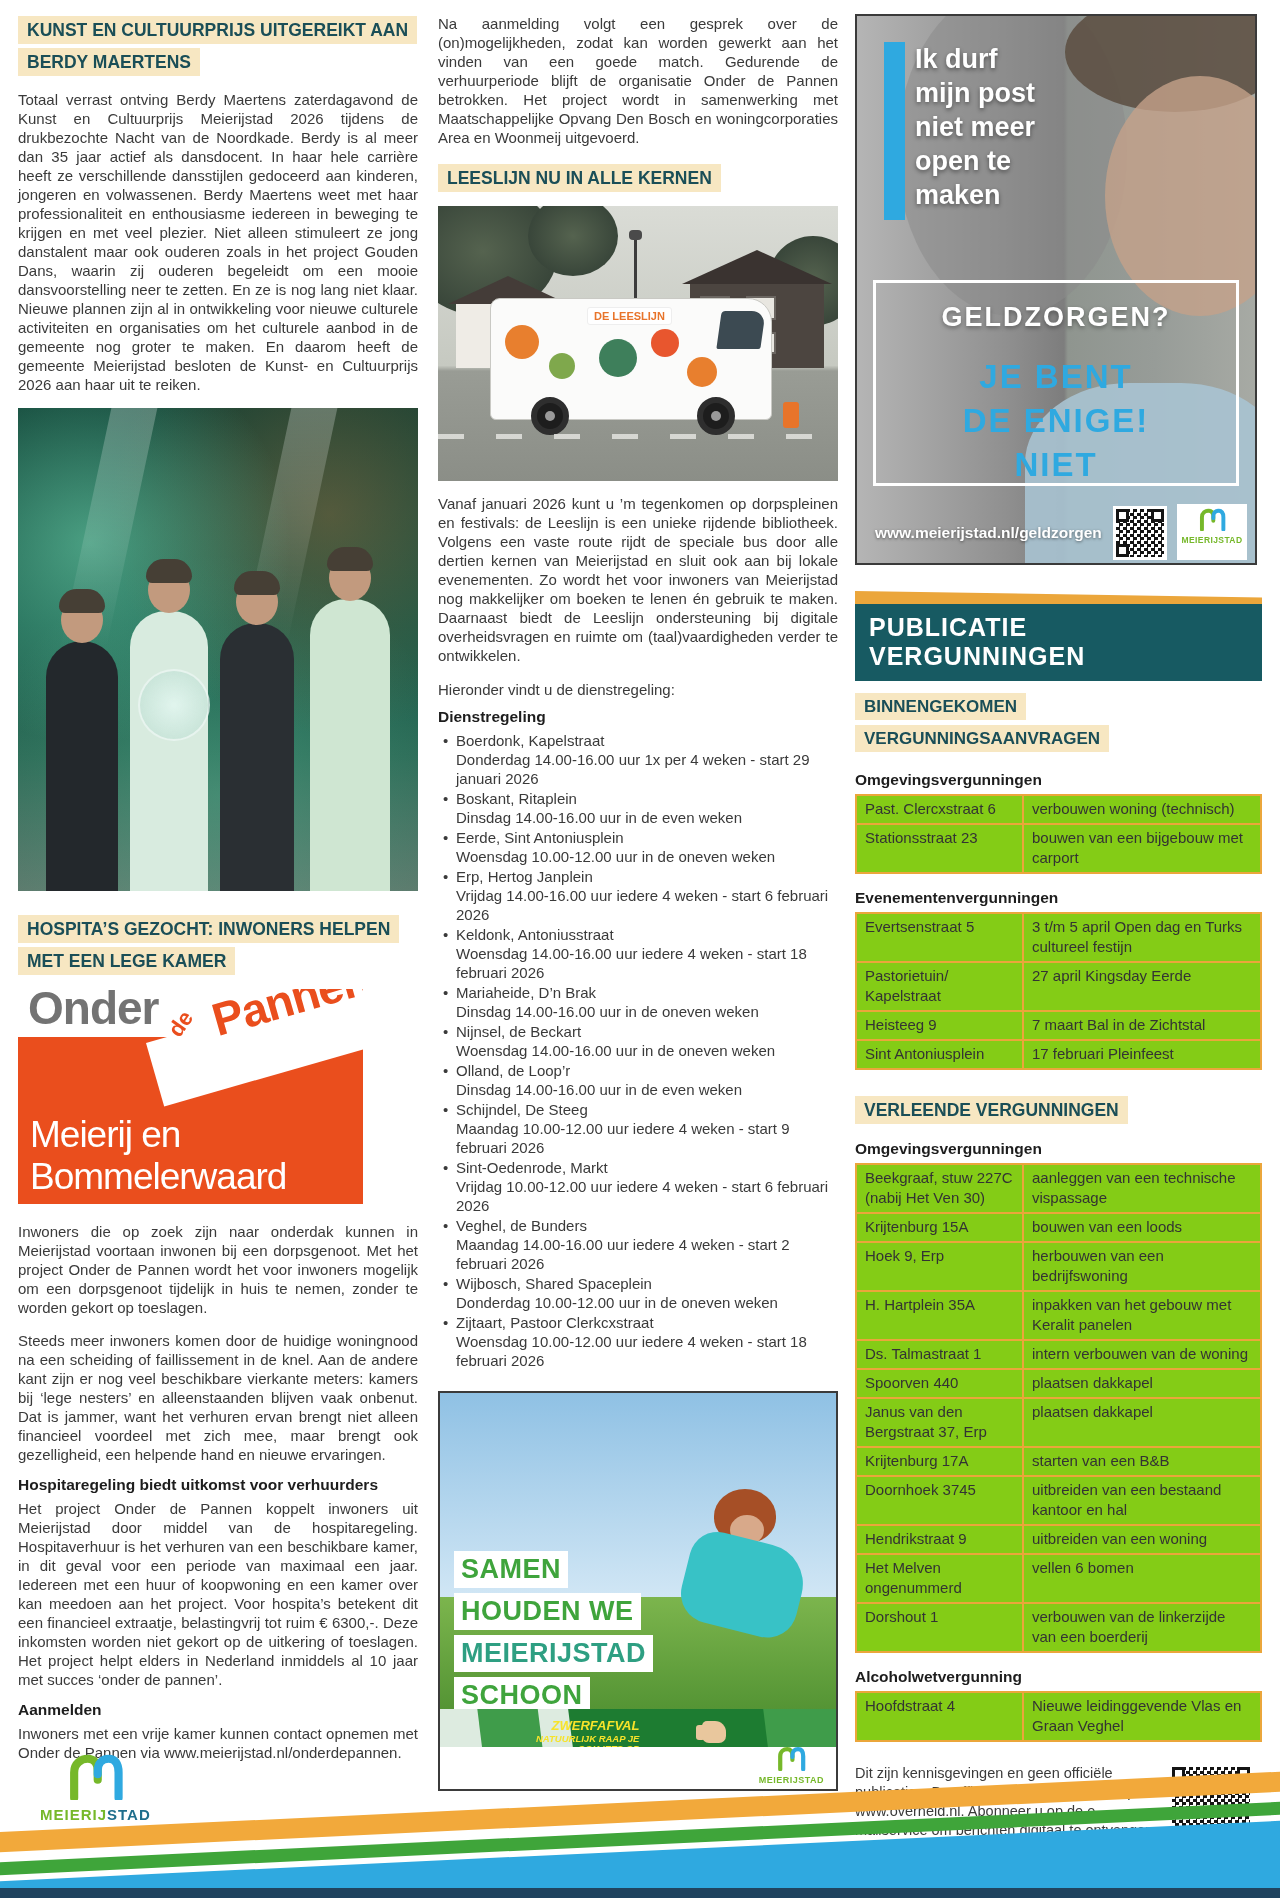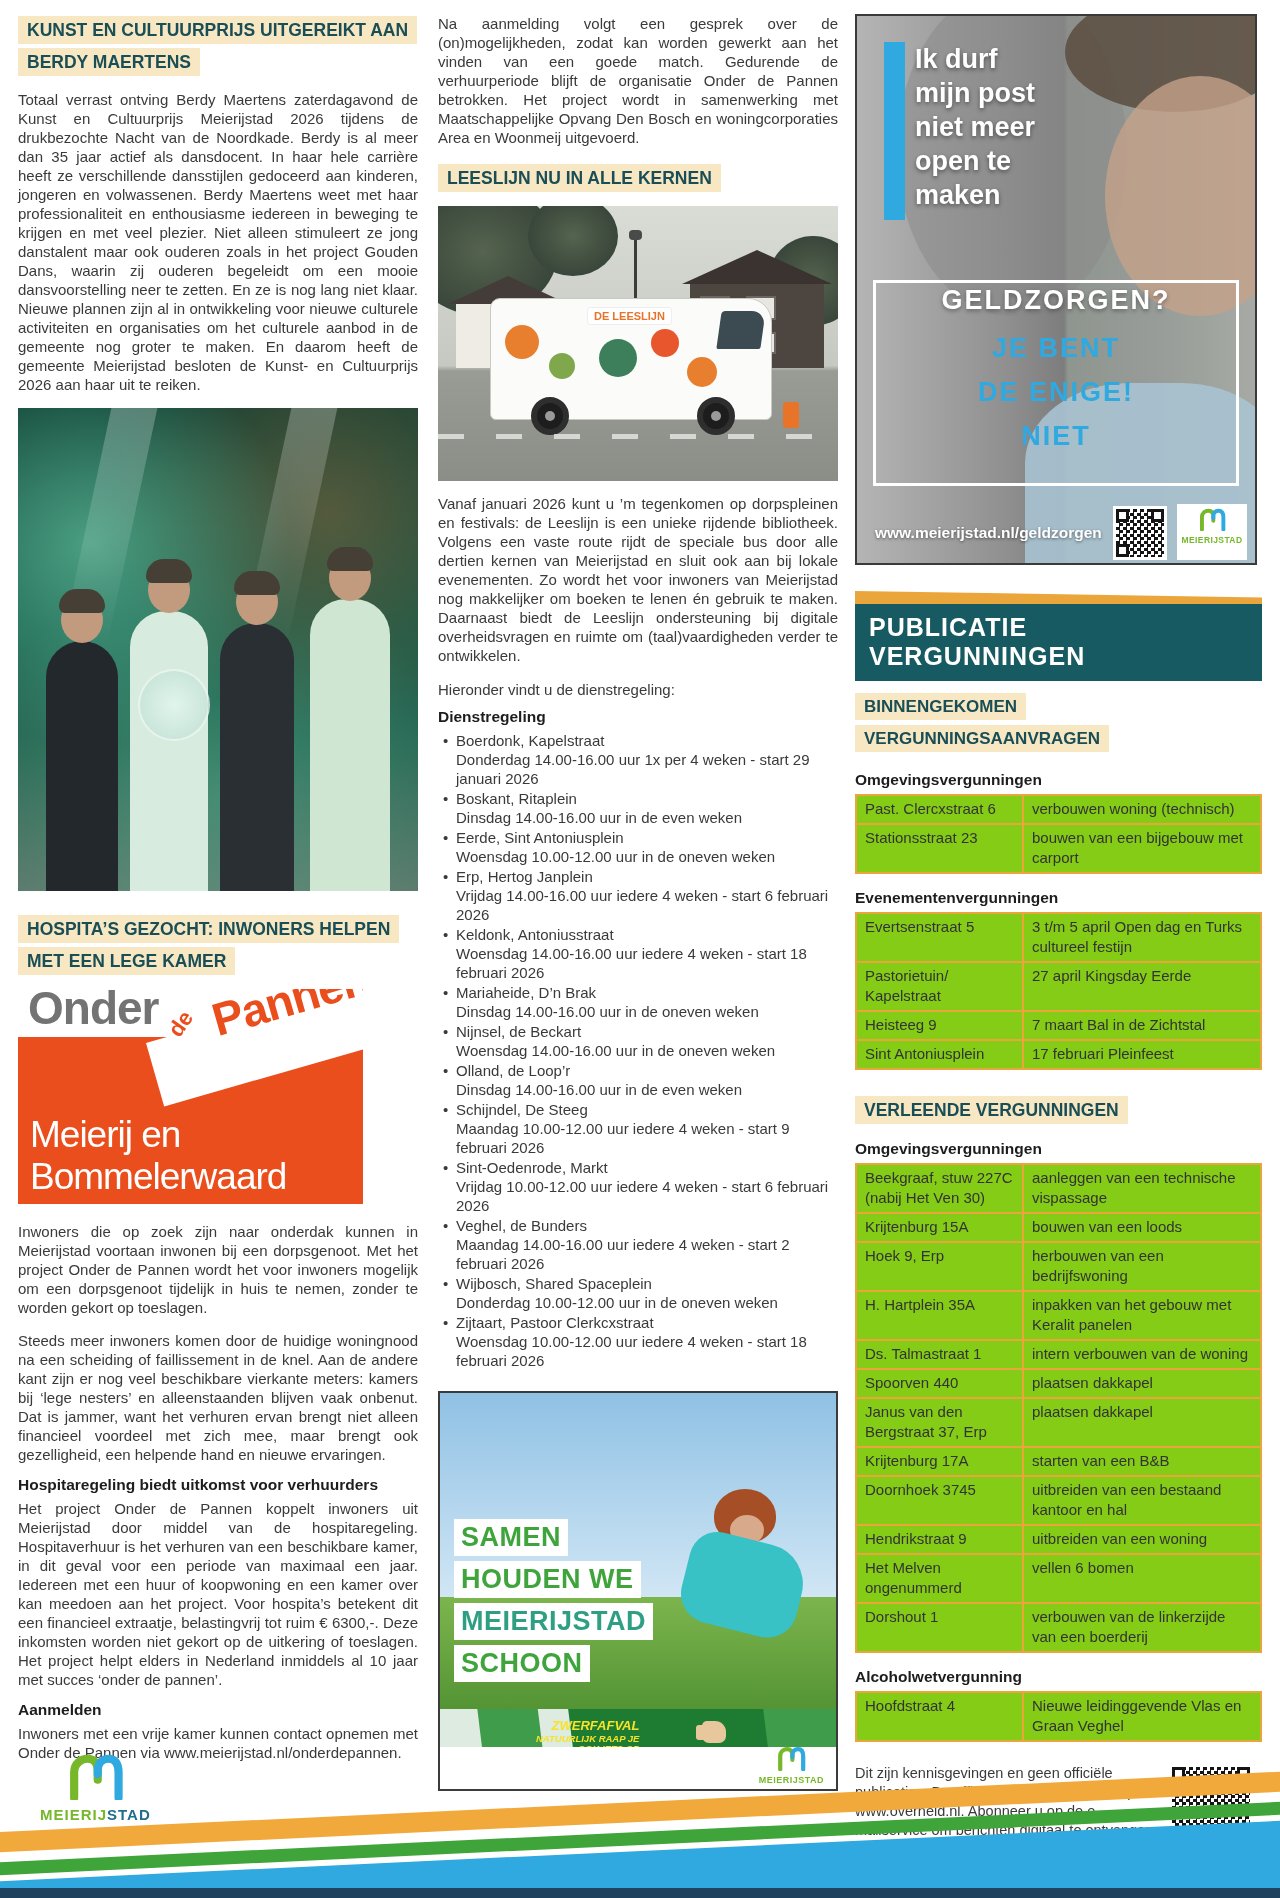--- a/index.html
+++ b/index.html
@@ -67,21 +67,21 @@
 
   
   .poster{position:relative;width:400px;height:400px;margin:21px 0 0;border:2px solid #3b3b3b;overflow:hidden;
     background:linear-gradient(#8fc1e4,#d9ebf7 58%)}
   .grass{position:absolute;left:0;right:0;bottom:42px;height:150px;background:linear-gradient(#7cb54d,#47892c)}
   .w-hair{position:absolute;right:60px;top:96px;width:62px;height:54px;border-radius:50% 50% 46% 46%;background:#a64f26}
   .w-face{position:absolute;right:72px;top:122px;width:34px;height:30px;border-radius:50%;background:#d8a98a}
   .w-body{position:absolute;right:34px;top:146px;width:118px;height:92px;border-radius:28px 40px 30px 30px;background:#38c2c6;transform:rotate(14deg)}
   .flowers{position:absolute;left:96px;bottom:52px;width:46px;height:26px;border-radius:50%;
     background:radial-gradient(circle at 30% 40%,#f2d42c 5px,transparent 6px),radial-gradient(circle at 65% 55%,#f2d42c 6px,transparent 7px),radial-gradient(circle at 50% 25%,#f2d42c 4px,transparent 5px)}
-  .poster-title{position:absolute;left:14px;top:126px}
+  .poster-title{position:absolute;left:14px;top:158px}
   .pt-line{display:table;background:#fff;padding:3px 7px;margin:0 0 5px;font-weight:bold;font-size:27px;letter-spacing:.5px}
   .pt-green{color:#3FA43C}.pt-teal{color:#2E9F82}
   .poster-band{position:absolute;left:0;right:0;bottom:42px;height:38px;background:#1d7c31;overflow:hidden}
   .pb-stripe{position:absolute;top:-20px;height:80px;transform:rotate(-7deg)}
   .zwerf{position:absolute;left:96px;bottom:34px;text-align:right;color:#F7E32A;font-style:italic;font-weight:bold;line-height:1.12;text-transform:uppercase}
   .zwerf .z1{font-size:13px}.zwerf .z2,.zwerf .z3{font-size:9.5px}
   .thumb{position:absolute;left:262px;bottom:46px;width:24px;height:22px;background:#e9c79d;border-radius:5px 11px 7px 7px}
   .thumb::before{content:"";position:absolute;left:-6px;top:4px;width:9px;height:15px;background:#e9c79d;border-radius:3px}
   .poster-foot{position:absolute;left:0;right:0;bottom:0;height:42px;background:#fff}
   .mini-logo{position:absolute;right:12px;bottom:4px;text-align:center}
@@ -89,23 +89,23 @@
 
   
   .ad{position:relative;width:402px;height:551px;border:2px solid #3a3a3a;overflow:hidden;
     background:linear-gradient(90deg,#b5b5b5 0%,#8f8f8f 38%,#7d7d7d 52%,#8f958f 53%,#979c98 75%,#a7aaa4 100%)}
   .ad-hair{position:absolute;right:-30px;top:-24px;width:220px;height:120px;border-radius:50%;background:#5a4c40;opacity:.85}
   .ad-face{position:absolute;right:-40px;top:60px;width:190px;height:240px;border-radius:50%;background:#c4a189;opacity:.8}
   .ad-shirt{position:absolute;right:-30px;bottom:-20px;width:260px;height:200px;border-radius:40% 40% 0 0;background:#a9c3d2;opacity:.9}
   .ad-shadowface{position:absolute;left:40px;top:-30px;width:230px;height:330px;border-radius:50%;background:#8a8a8a;opacity:.55}
   .quote-bar{position:absolute;left:27px;top:26px;width:21px;height:178px;background:#2FA9E0}
   .quote{position:absolute;left:58px;top:26px;color:#fff;font-weight:bold;font-size:27px;line-height:34px;text-shadow:0 2px 4px rgba(0,0,0,.45)}
-  .gz-box{position:absolute;left:16px;right:16px;top:264px;height:206px;border:3px solid #fff;text-align:center;padding-top:2px}
+  .gz-box{position:absolute;left:16px;right:16px;top:264px;height:206px;border:3px solid #fff;text-align:center;padding-top:19px}
   .gz-head{color:#fff;font-weight:bold;font-size:27px;letter-spacing:2px;text-shadow:0 2px 4px rgba(0,0,0,.35)}
-  .gz-sub{margin-top:10px;color:#2FA9E0;font-weight:bold;font-size:27px;line-height:44px;letter-spacing:2px}
+  .gz-sub{margin-top:22px;color:#2FA9E0;font-weight:bold;font-size:33px;line-height:44px;letter-spacing:2px}
   .ad-url{position:absolute;left:18px;top:508px;color:#fff;font-weight:bold;font-size:15.5px;text-shadow:0 1px 3px rgba(0,0,0,.5)}
   .qr{background:#fff;padding:3px}
   .qr-pat{position:relative;width:100%;height:100%;background:repeating-conic-gradient(#141414 0% 25%,#fff 0% 50%);background-size:7px 7px}
   .qr-eye{position:absolute;width:13px;height:13px;border:3px solid #141414;background:#fff}
   .ad-qr{position:absolute;right:88px;top:490px;width:54px;height:54px}
   .ad-logo{position:absolute;right:8px;top:488px;width:70px;height:56px;background:#fff;text-align:center;padding-top:3px}
   .ad-logo .m-text{font-size:8.5px;font-weight:bold;letter-spacing:.4px}
   .m-green{color:#76B82A}.m-blue{color:#1F6E8C}
 
   .pub-gold{height:13px;background:#EBA63B;clip-path:polygon(0 0,100% 50%,100% 100%,0 100%)}

